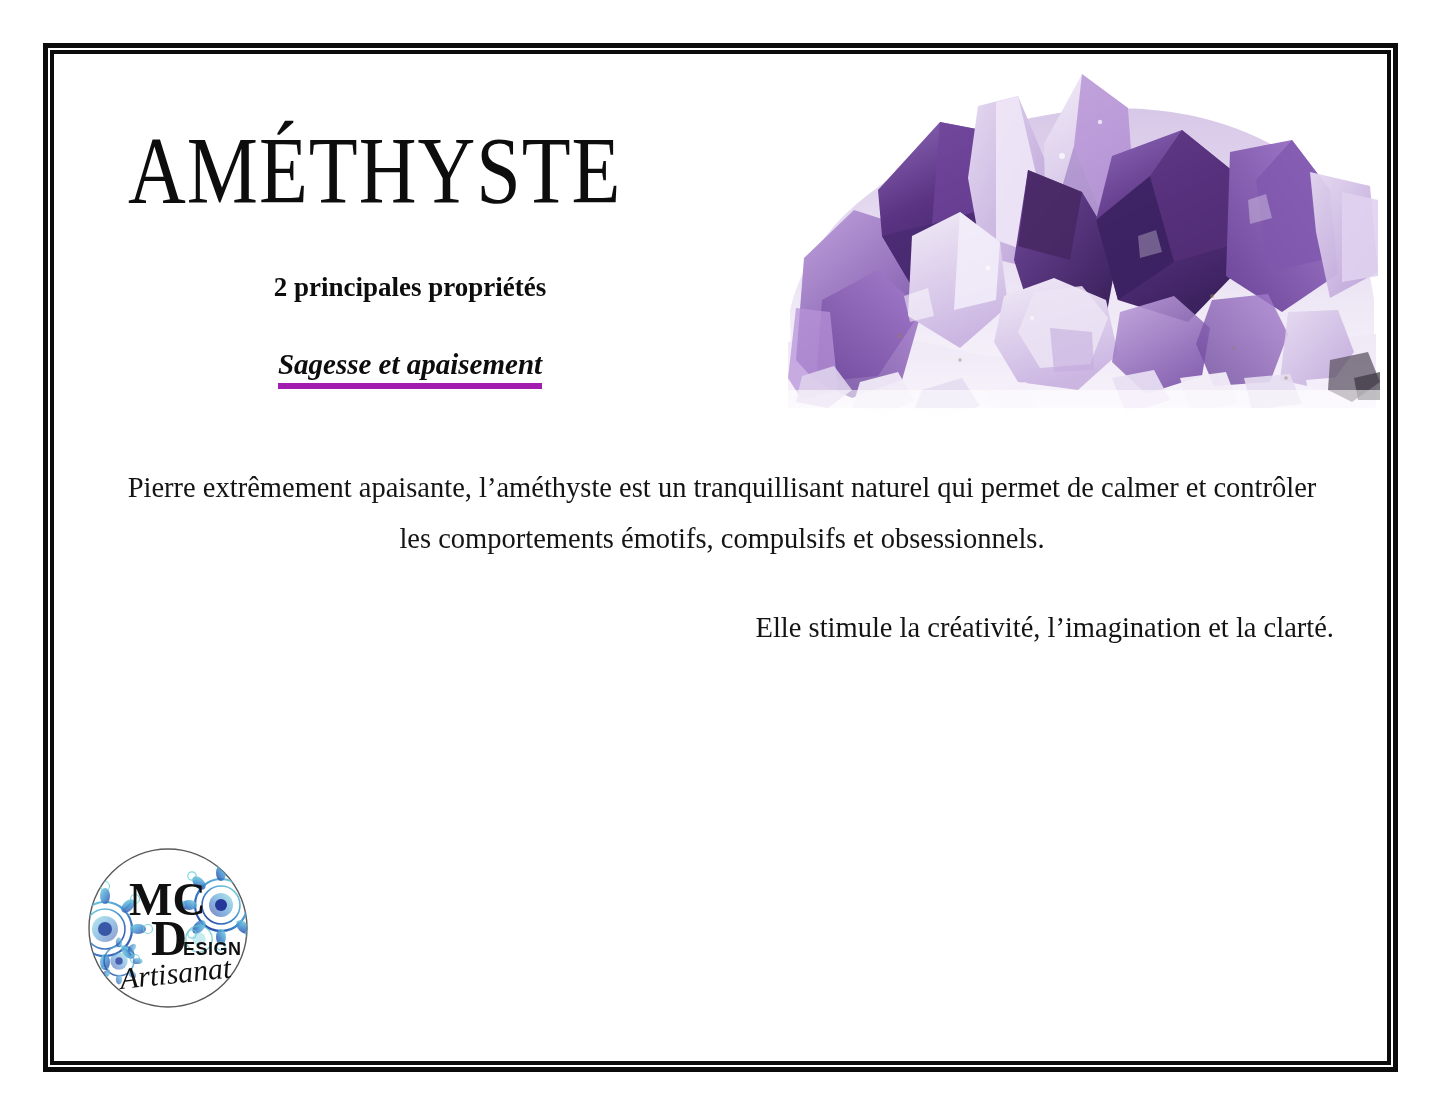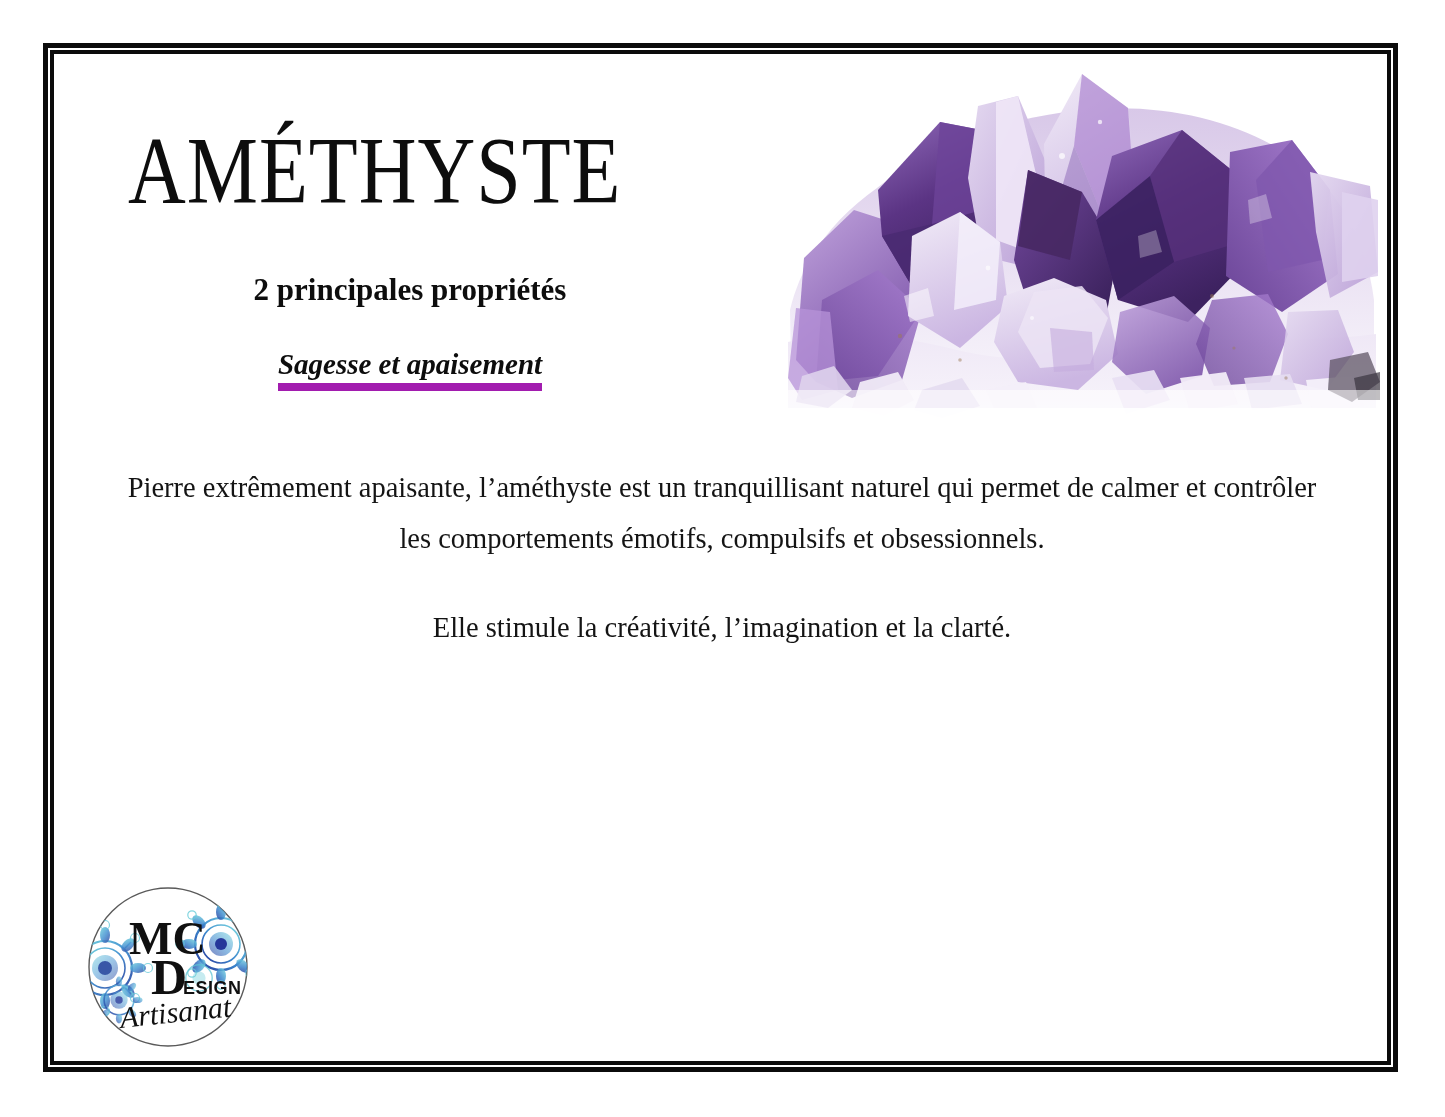--- a/index.html
+++ b/index.html
@@ -73,64 +73,64 @@
     transform: scaleY(1.18);
     transform-origin: left top;
   }
 
   .subtitle {
     position: absolute;
     left: 60px;
     top: 272px;
     width: 700px;
     text-align: center;
-    font-size: 31px;
+    font-size: 27px;
     font-weight: 700;
     color: #0d0d0d;
   }
 
   .tagline-wrap {
     position: absolute;
     left: 60px;
     top: 348px;
     width: 700px;
     text-align: center;
   }
   .tagline {
     display: inline-block;
     font-size: 29px;
     font-weight: 700;
     font-style: italic;
     color: #0d0d0d;
-    border-bottom: 8px solid #a21caf;
+    border-bottom: 6px solid #a21caf;
     padding-bottom: 2px;
   }
 
   
   .body-copy {
     position: absolute;
     left: 110px;
     top: 462px;
     width: 1230px;
     text-align: center;
     font-size: 28.5px;
     line-height: 51px;
     color: #141414;
   }
   .body-copy p {
     margin: 0 6px 38px 0;
   }
-  .body-copy p:last-child { margin-bottom: 0; }
+  .body-copy p:last-child { margin-bottom: 0; text-align: right; }
   .p-narrow { padding: 0 20px; }
 
   
   .logo {
     position: absolute;
     left: 83px;
-    top: 882px;
+    top: 843px;
     width: 170px;
     height: 170px;
   }
   .logo svg { display: block; }
 </style>
 </head>
 <body>
 
 <div id="card">
 

